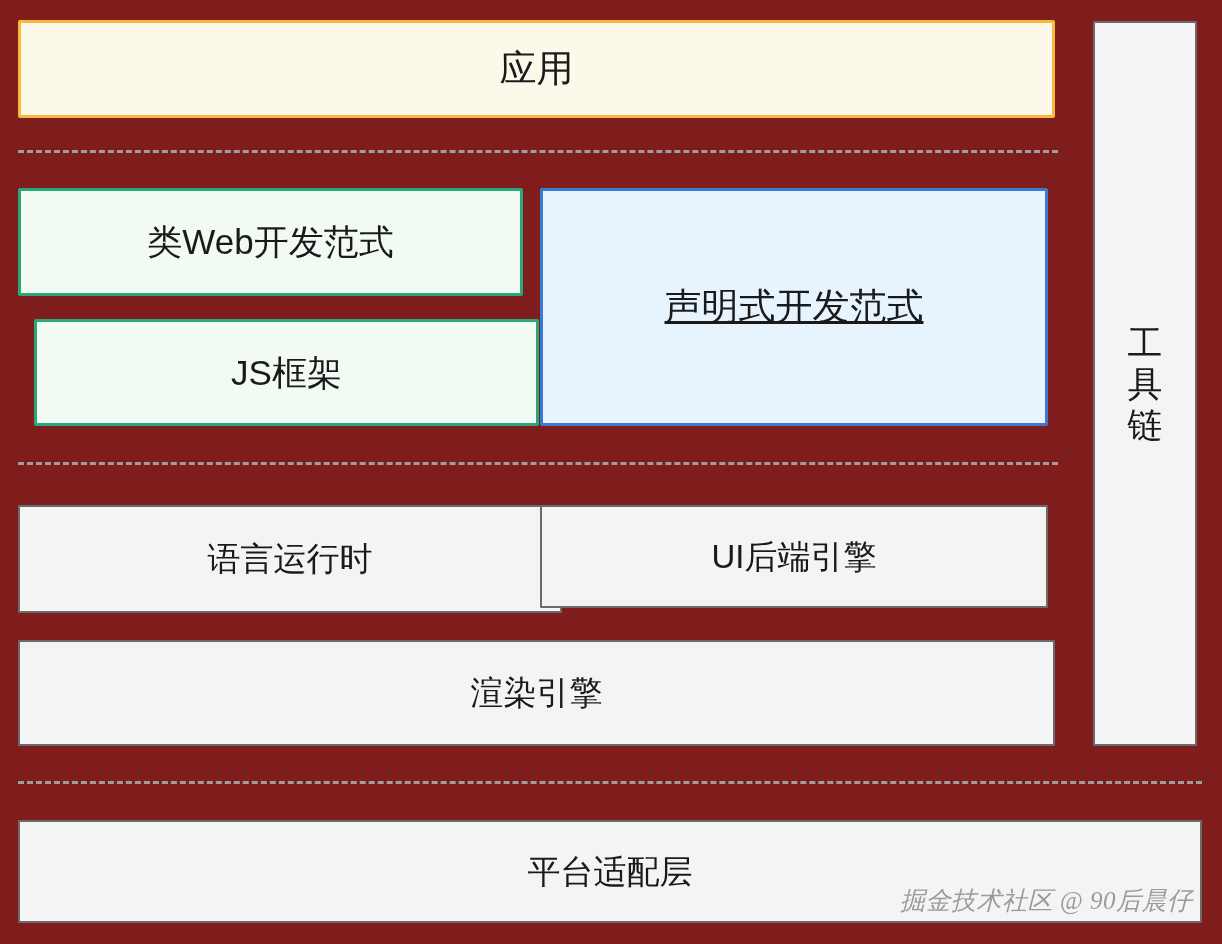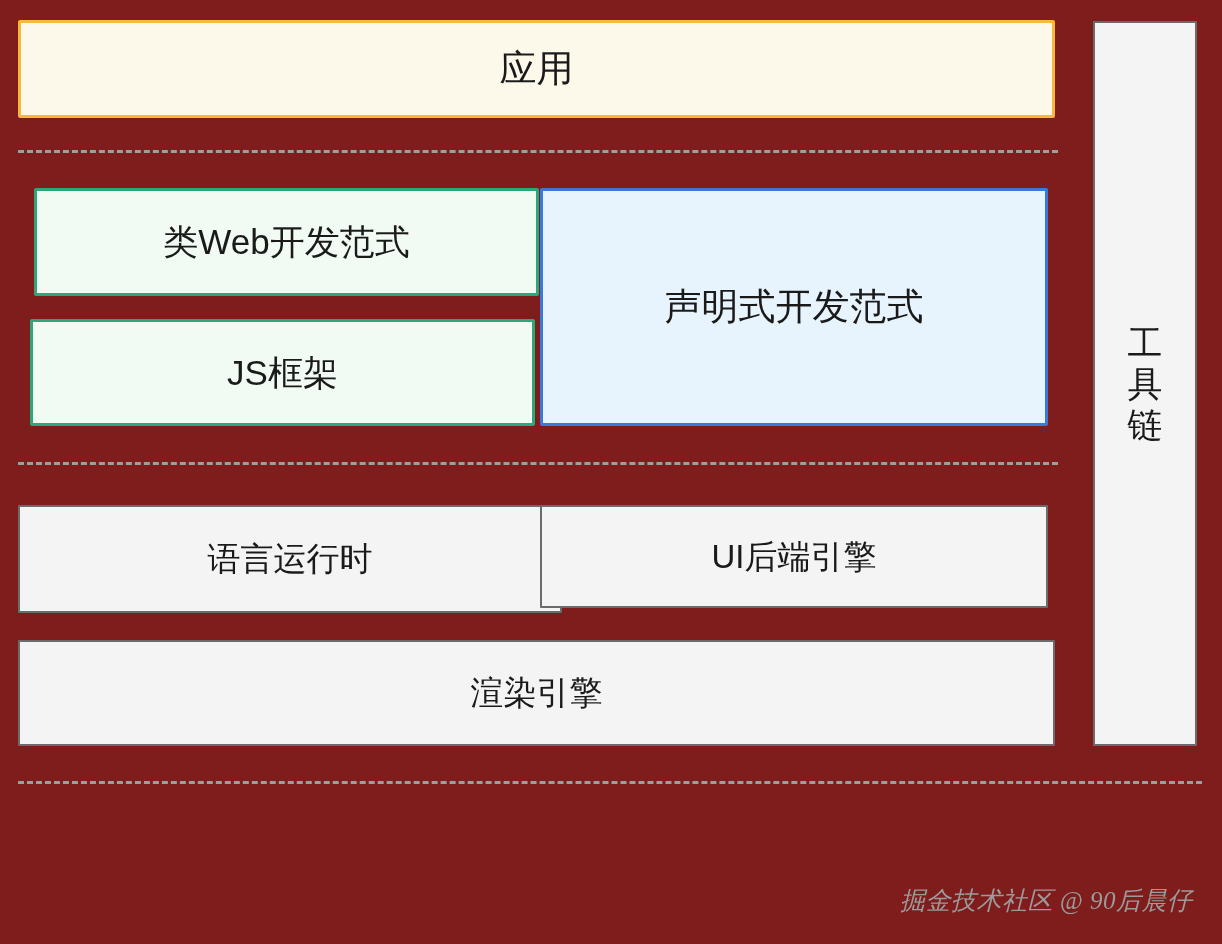--- a/index.html
+++ b/index.html
@@ -40,21 +40,20 @@
   
   .box--app {
     background: #fdf9ea;
     border: 3px solid #f6b93b;
     border-radius: 2px;
   }
   .box--green {
     background: #f1faf3;
     border: 3px solid #2aa87a;
     border-radius: 2px;
-    margin-left: 16px;
   }
   .box--blue {
     background: #e7f3fd;
     border: 3px solid #3b78d8;
     border-radius: 2px;
   }
   .box--gray {
     background: #f4f4f4;
     border: 2px solid #6b6b6b;
     border-radius: 1px;
@@ -101,25 +100,25 @@
   <div class="box box--app t-xl" style="left:18px; top:20px; width:1037px; height:98px;">
     <span class="label">应用</span>
   </div>
 
   <div class="divider" style="left:18px; top:150px; width:1040px;"></div>
 
   <div class="box box--green t-lg" style="left:18px; top:188px; width:505px; height:108px;">
     <span class="label">类Web开发范式</span>
   </div>
 
-  <div class="box box--green t-lg" style="left:14px; top:319px; width:505px; height:107px;">
+  <div class="box box--green t-lg" style="left:34px; top:319px; width:505px; height:107px;">
     <span class="label">JS框架</span>
   </div>
 
-  <div class="box box--blue t-xl" style="left:540px; top:188px; width:508px; height:238px;">
+  <div class="box box--blue t-xl" style="left:540px; top:188px; width:508px; height:238px;text-decoration:underline;">
     <span class="label">声明式开发范式</span>
   </div>
 
   <div class="divider" style="left:18px; top:462px; width:1040px;"></div>
 
   <div class="box box--gray t-md" style="left:18px; top:505px; width:544px; height:108px;">
     <span class="label">语言运行时</span>
   </div>
 
   <div class="box box--gray t-md" style="left:540px; top:505px; width:508px; height:103px;">
@@ -131,16 +130,19 @@
   </div>
 
   <div class="box box--gray box--toolchain" style="left:1093px; top:21px; width:104px; height:725px;">
     <span class="vchar">工</span>
     <span class="vchar">具</span>
     <span class="vchar">链</span>
   </div>
 
   <div class="divider" style="left:18px; top:781px; width:1184px;"></div>
 
+  <div class="box box--gray t-md" style="left:18px; top:820px; width:1184px; height:103px;">
+    <span class="label">平台适配层</span>
+  </div>
 
   <div class="watermark" style="left:900px; top:884px;font-style:italic;">掘金技术社区 @ 90后晨仔</div>
 
 </div>
 
 </body></html>

